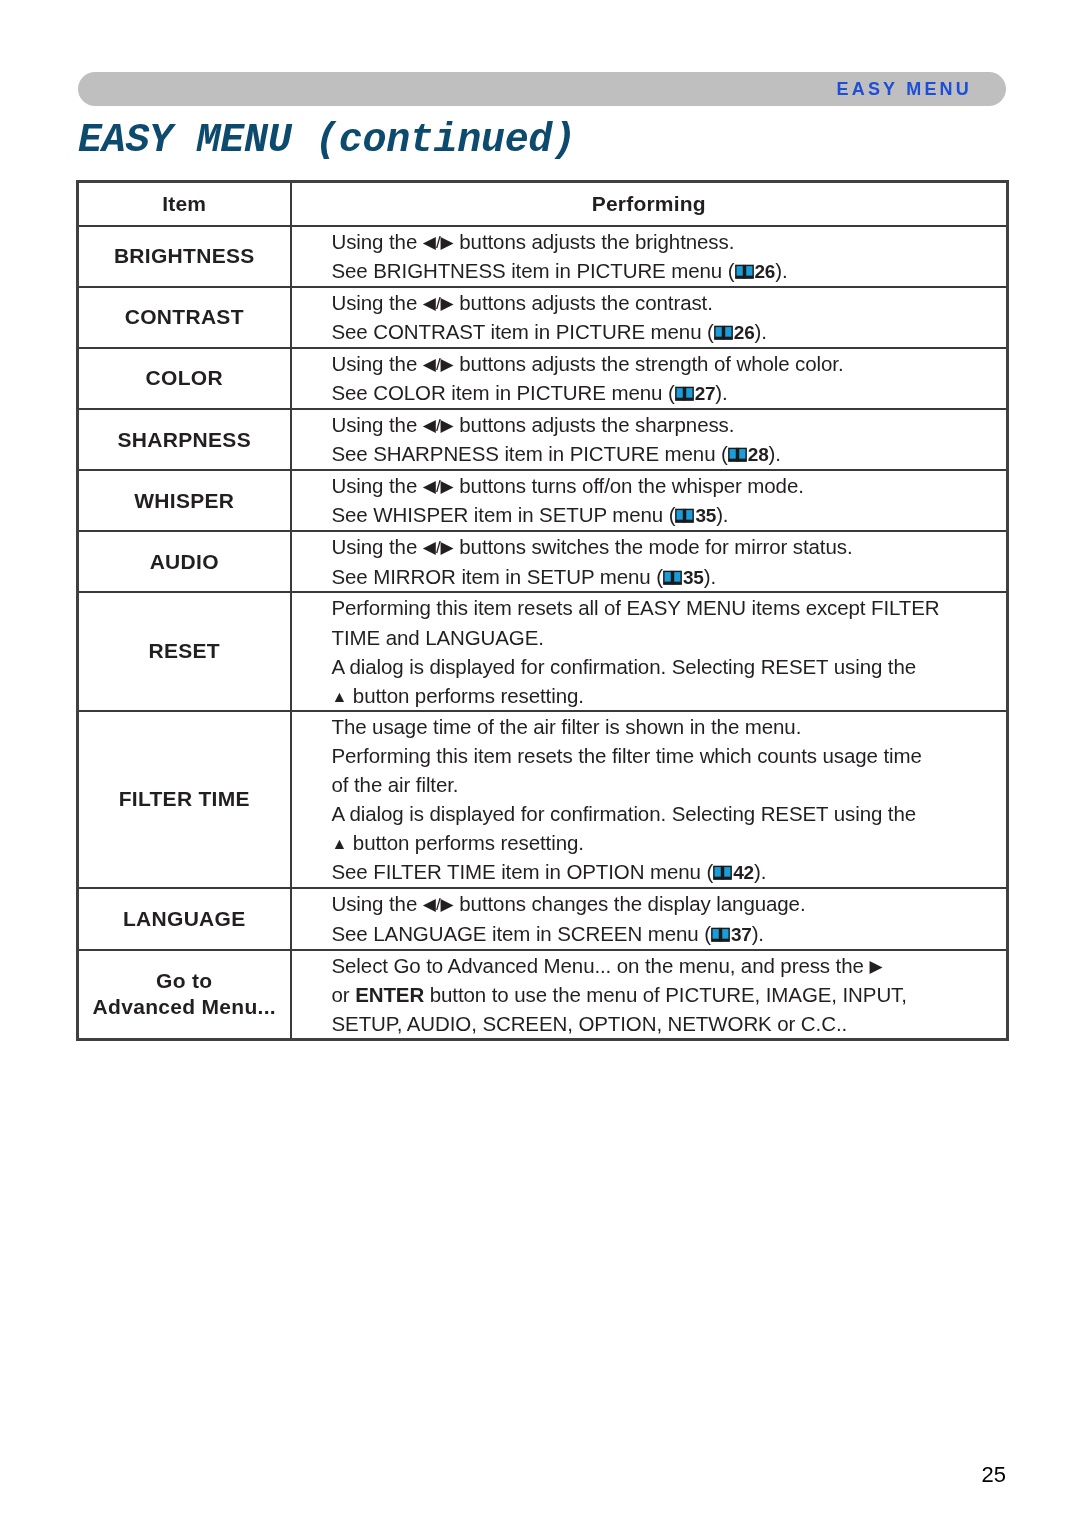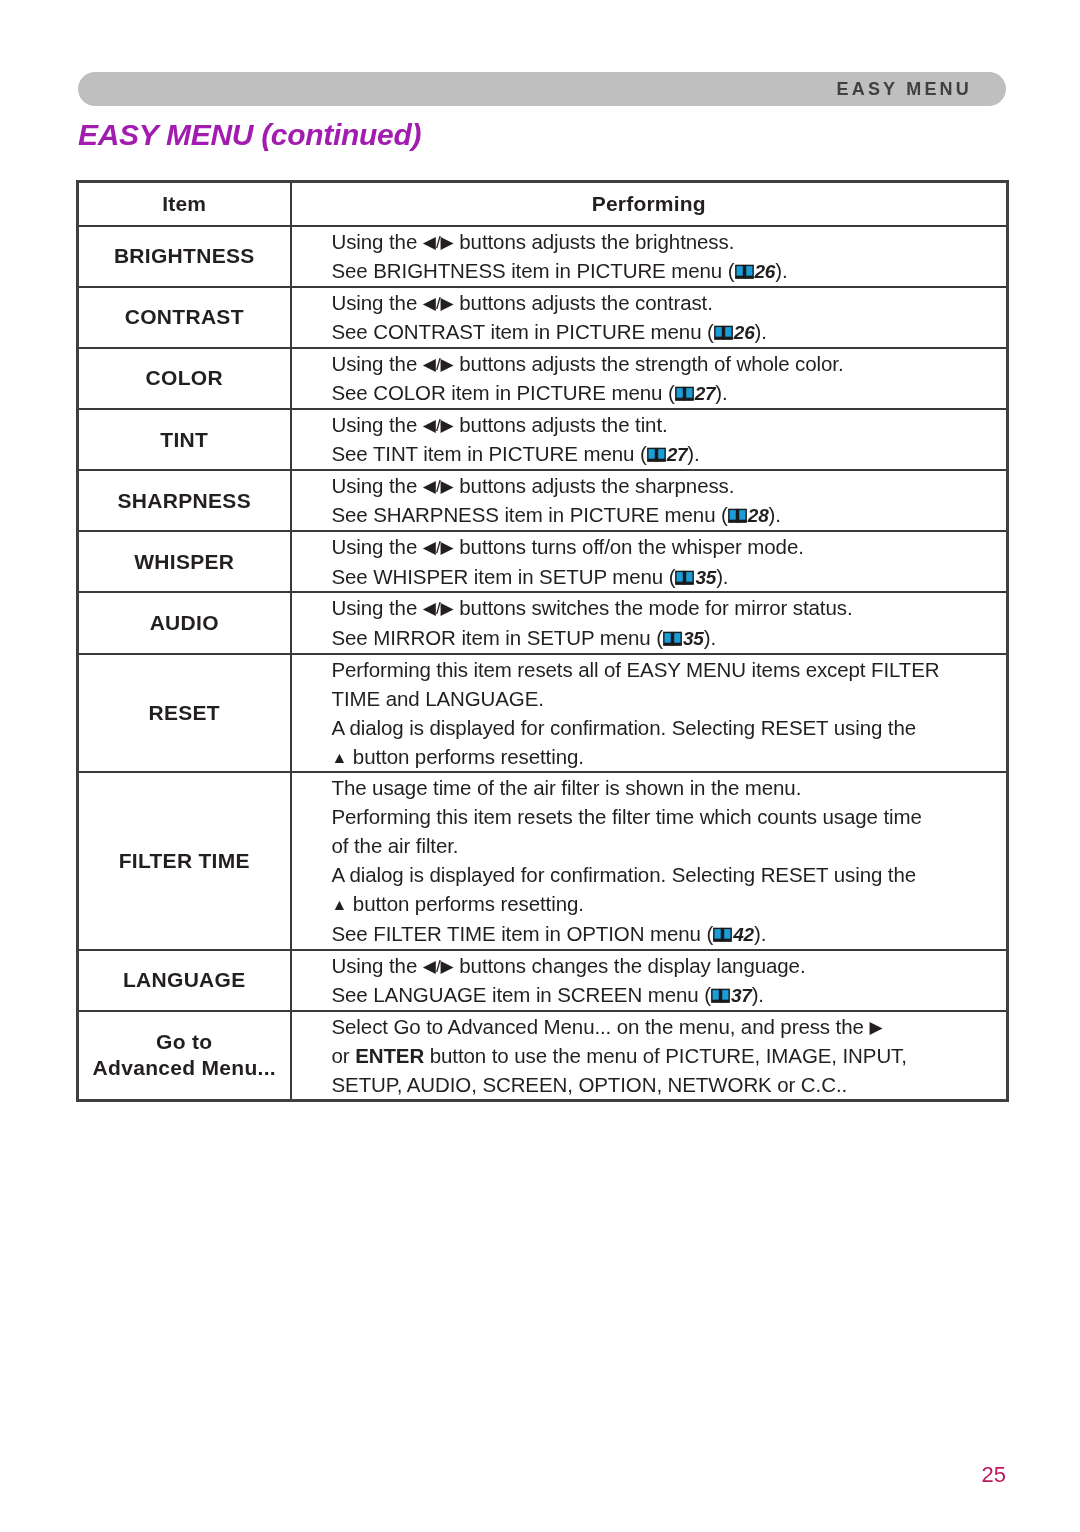--- a/index.html
+++ b/index.html
@@ -25,39 +25,40 @@
     height: 34px;
     background: #bfbfbf;
     border-radius: 17px;
     box-sizing: border-box;
   }
   .header-bar-label {
     position: absolute;
     right: 34px;
     top: 50%;
     transform: translateY(-50%);
-    color: #404040;
+    color: #1d4ed8;
     font-size: 18px;
     font-weight: bold;
     letter-spacing: 3.2px;
     white-space: nowrap;
     font-family: "Liberation Sans", sans-serif;
   }
 
   
   .page-title {
     position: absolute;
     left: 78px;
     top: 118px;
-    font-size: 30px;
+    font-size: 40px;
     font-weight: bold;
     font-style: italic;
     letter-spacing: -0.3px;
-    color: #a21caf;
+    color: #0c4a6e;
     white-space: nowrap;
+    font-family: Liberation Mono, monospace;
   }
 
   
   .table-wrap {
     position: absolute;
     left: 76px;
     top: 180px;
     width: 930px;
   }
   table.spec {
@@ -132,34 +133,33 @@
   }
   .book-icon {
     display: inline-block;
     width: 19px;
     height: 16px;
     vertical-align: -2px;
     margin-right: 1px;
   }
   .pg {
     font-weight: bold;
-    font-style: italic;
     font-size: 19px;
     letter-spacing: -0.2px;
   }
 
   
   .page-number {
     position: absolute;
     left: 0;
     top: 1462px;
     width: 1006px;
     text-align: right;
     font-size: 22px;
-    color: #be185d;
+    color: #000000;
   }
 </style>
 </head>
 <body>
 
 <div class="header-bar">
   <span class="header-bar-label">EASY MENU</span>
 </div>
 
 <div class="page-title">EASY MENU (continued)</div>
@@ -214,34 +214,20 @@
             <span class="line">See COLOR item in PICTURE menu (<span class="bookref"><svg class="book-icon" viewBox="0 0 20 17" xmlns="http://www.w3.org/2000/svg">
                   <rect x="0.8" y="1.5" width="8.1" height="13.5" fill="#1b9dd9" stroke="#1a1a1a" stroke-width="1.5"></rect>
                   <rect x="11.1" y="1.5" width="8.1" height="13.5" fill="#1b9dd9" stroke="#1a1a1a" stroke-width="1.5"></rect>
                   <rect x="8.9" y="0.8" width="2.2" height="15" fill="#1a1a1a"></rect>
                   <rect x="0.8" y="12.4" width="18.4" height="2.6" fill="#1a1a1a"></rect>
                 </svg><span class="pg">27</span></span>).</span>
           </td>
         </tr>
         <tr>
           <td class="item">
-            <span class="sub-line">TINT</span>
-          </td>
-          <td class="desc">
-            <span class="line">Using the <span class="arr">◀/▶</span> buttons adjusts the tint.</span>
-            <span class="line">See TINT item in PICTURE menu (<span class="bookref"><svg class="book-icon" viewBox="0 0 20 17" xmlns="http://www.w3.org/2000/svg">
-                  <rect x="0.8" y="1.5" width="8.1" height="13.5" fill="#1b9dd9" stroke="#1a1a1a" stroke-width="1.5"></rect>
-                  <rect x="11.1" y="1.5" width="8.1" height="13.5" fill="#1b9dd9" stroke="#1a1a1a" stroke-width="1.5"></rect>
-                  <rect x="8.9" y="0.8" width="2.2" height="15" fill="#1a1a1a"></rect>
-                  <rect x="0.8" y="12.4" width="18.4" height="2.6" fill="#1a1a1a"></rect>
-                </svg><span class="pg">27</span></span>).</span>
-          </td>
-        </tr>
-        <tr>
-          <td class="item">
             <span class="sub-line">SHARPNESS</span>
           </td>
           <td class="desc">
             <span class="line">Using the <span class="arr">◀/▶</span> buttons adjusts the sharpness.</span>
             <span class="line">See SHARPNESS item in PICTURE menu (<span class="bookref"><svg class="book-icon" viewBox="0 0 20 17" xmlns="http://www.w3.org/2000/svg">
                   <rect x="0.8" y="1.5" width="8.1" height="13.5" fill="#1b9dd9" stroke="#1a1a1a" stroke-width="1.5"></rect>
                   <rect x="11.1" y="1.5" width="8.1" height="13.5" fill="#1b9dd9" stroke="#1a1a1a" stroke-width="1.5"></rect>
                   <rect x="8.9" y="0.8" width="2.2" height="15" fill="#1a1a1a"></rect>
                   <rect x="0.8" y="12.4" width="18.4" height="2.6" fill="#1a1a1a"></rect>
                 </svg><span class="pg">28</span></span>).</span>

